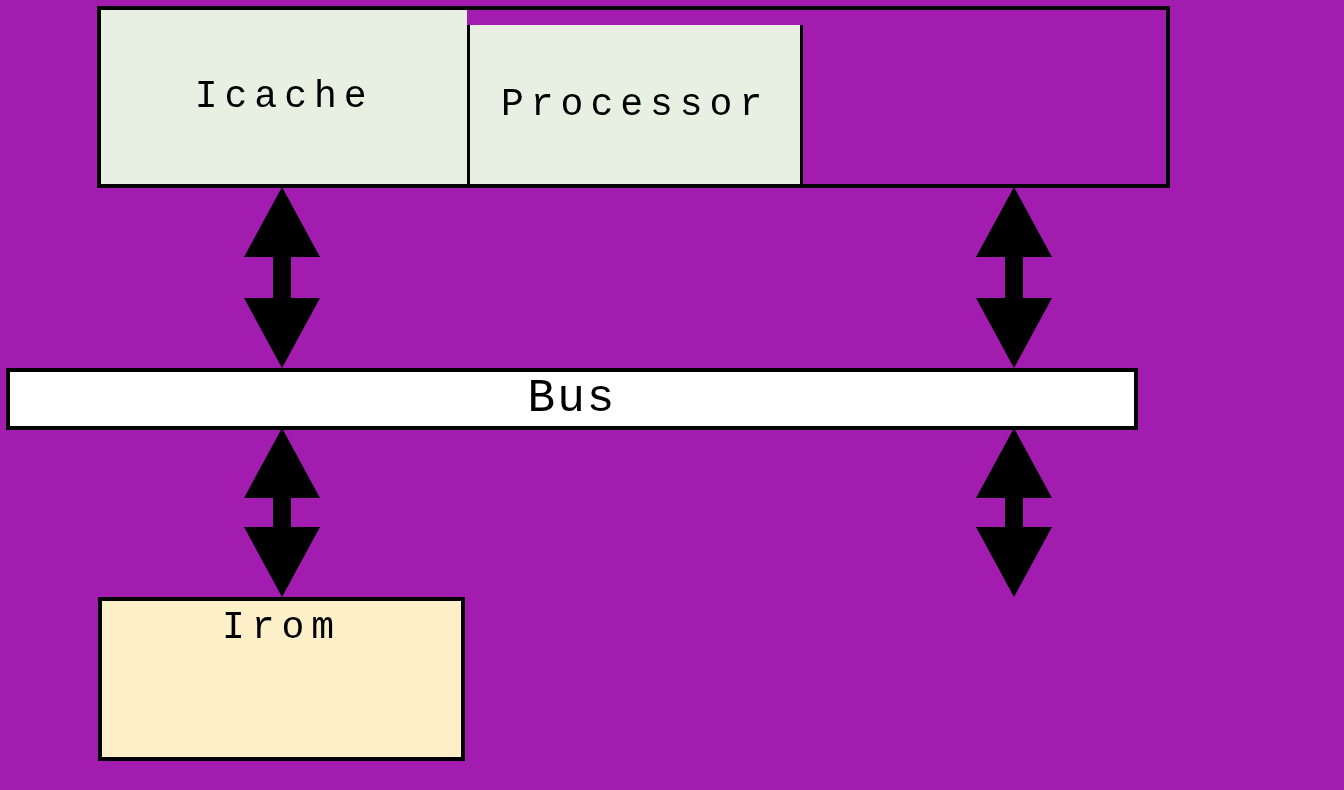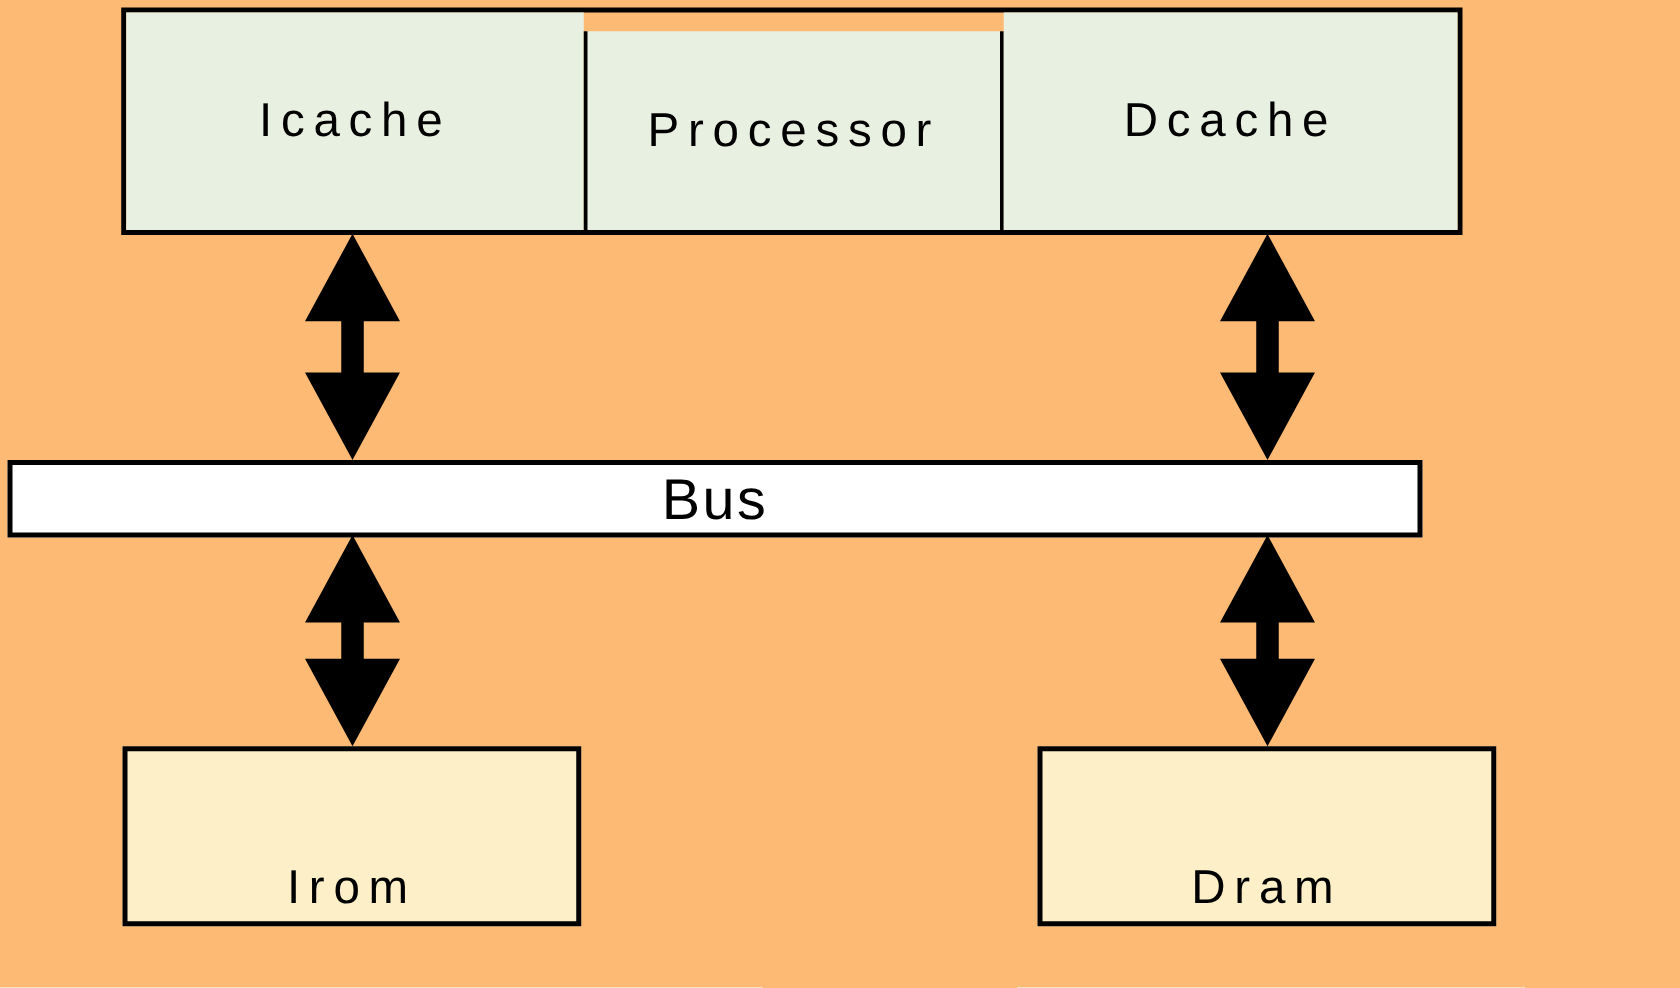--- a/index.html
+++ b/index.html
@@ -4,22 +4,22 @@
 <style>
   html, body {
     margin: 0;
     padding: 0;
     background: #ffffff;
   }
   .diagram {
     position: relative;
     width: 1344px;
     height: 790px;
-    background: #fdba74;
-    font-family: Liberation Sans, sans-serif;
+    background: #a21caf;
+    font-family: Liberation Mono, monospace;
     color: #000000;
     overflow: hidden;
   }
 
   
   .top-row {
     position: absolute;
     left: 97px;
     top: 6px;
     width: 1073px;
@@ -65,26 +65,26 @@
     font-size: 46px;
     letter-spacing: 2px;
     line-height: 1;
   }
 
   
   .mem-box {
     position: absolute;
     top: 597px;
     width: 367px;
-    height: 144px;
+    height: 164px;
     box-sizing: border-box;
     border: 4px solid var(--border, #000);
     background: var(--memory-fill, #fdf0c8);
     display: flex;
-    align-items: flex-end;
+    align-items: flex-start;
     justify-content: center;
   }
   .mem-box.irom { left: 98px; }
   .mem-box.dram { left: 830px; }
 
   
   .arrow {
     position: absolute;
     color: var(--arrow, #000);
   }
@@ -100,23 +100,20 @@
 <div class="diagram">
 
   <div class="top-row">
     <div class="top-cell c1">
       <span class="block-label">Icache</span>
     </div>
     <div class="top-cell c2">
       <span class="block-label">
         <span style="display:block">Processor</span>
       </span>
-    </div>
-    <div class="top-cell c3">
-      <span class="block-label">Dcache</span>
     </div>
   </div>
 
   <div class="arrow a-tl">
     <svg width="76" height="181" viewBox="0 0 76 181" xmlns="http://www.w3.org/2000/svg">
       <polygon fill="currentColor" points="38,0 76,70 47,70 47,111 76,111 38,181 0,111 29,111 29,70 0,70"></polygon>
     </svg>
   </div>
   <div class="arrow a-tr">
     <svg width="76" height="181" viewBox="0 0 76 181" xmlns="http://www.w3.org/2000/svg">
@@ -135,17 +132,14 @@
   </div>
   <div class="arrow a-br">
     <svg width="76" height="169" viewBox="0 0 76 169" xmlns="http://www.w3.org/2000/svg">
       <polygon fill="currentColor" points="38,0 76,70 47,70 47,99 76,99 38,169 0,99 29,99 29,70 0,70"></polygon>
     </svg>
   </div>
 
   <div class="mem-box irom">
     <span class="block-label">Irom</span>
   </div>
-  <div class="mem-box dram">
-    <span class="block-label">Dram</span>
-  </div>
 
 </div>
 
 </body></html>

